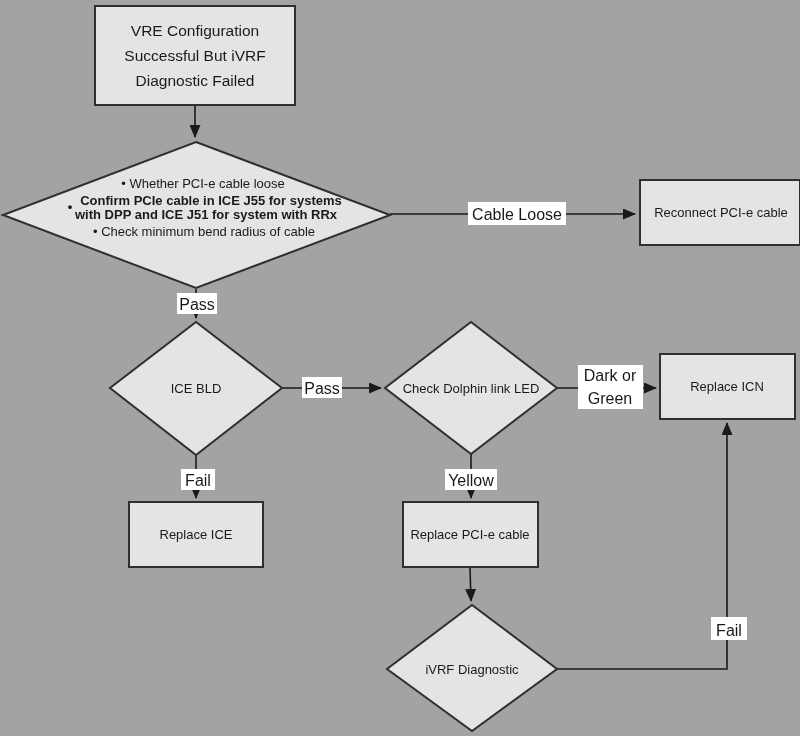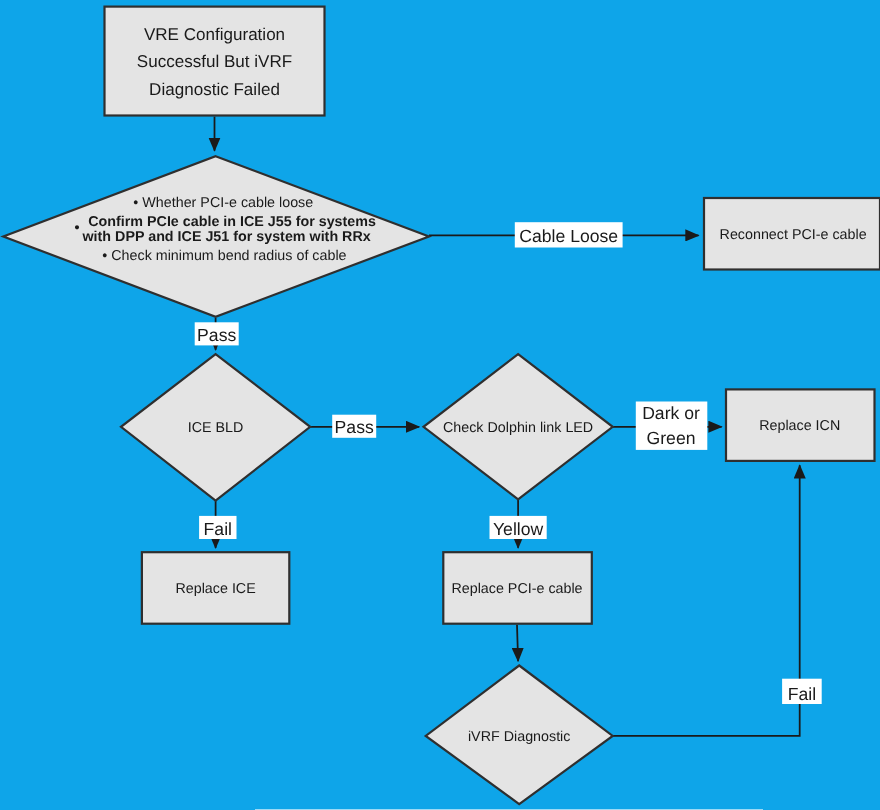--- a/index.html
+++ b/index.html
@@ -1,20 +1,20 @@
 <!DOCTYPE html>
 <html><head>
 <meta charset="utf-8">
 <style>
   html, body { margin: 0; padding: 0; background: #ffffff; }
   .canvas {
     position: relative;
     width: 800px;
     height: 736px;
-    background: #0ea5e9;
+    background: #a3a3a3;
     overflow: hidden;
   }
   svg { display: block; }
   .shape { stroke: #2f2f2f; stroke-width: 2; }
   .edge  { stroke: #1a1a1a; stroke-width: 1.6; fill: none; }
   text {
     fill: #1a1a1a;
     font-family: "Liberation Sans", sans-serif;
   }
   .title-text  { font-size: 15.5px; text-anchor: middle; }

